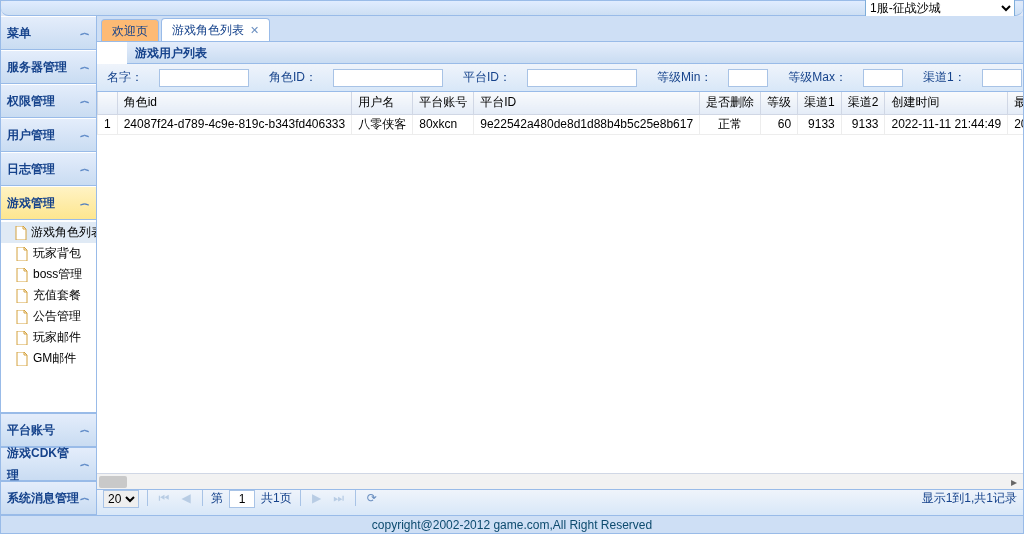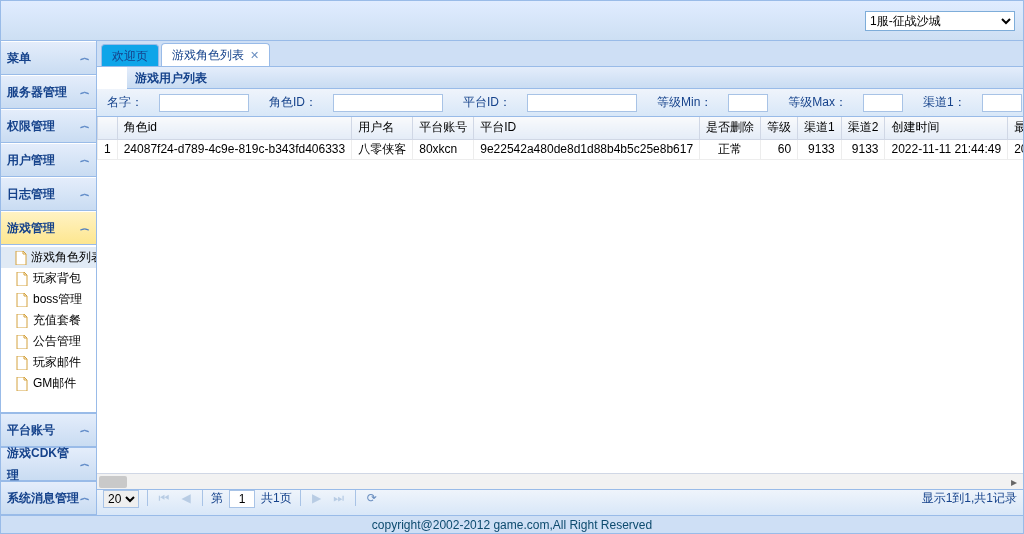--- a/index.html
+++ b/index.html
@@ -1,35 +1,35 @@
 <!DOCTYPE html>
 <html><head>
 <meta charset="utf-8">
 <style>
 * { box-sizing: border-box; margin: 0; padding: 0; }
 body { font-family: Arial, "Microsoft YaHei", sans-serif; font-size: 12px; color: #000; background: #dfe8f6; width: 1024px; height: 534px; overflow: hidden; }
 .app { display: flex; flex-direction: column; height: 534px; border: 1px solid #99bbe8; }
-.topbar { height: 40px; background: linear-gradient(#e0ecff, #cddff3); border-bottom: 1px solid #99bbe8; display: flex; justify-content: flex-end; align-items: center; padding: 0 8px; }
+.topbar { height: 15px; background: linear-gradient(#e0ecff, #cddff3); border-bottom: 1px solid #99bbe8; display: flex; justify-content: flex-end; align-items: center; padding: 0 8px; border-radius: 11px; }
 .server-select { font-size: 12px; width: 150px; height: 20px; background: #fff; border: 1px solid #7eadd9; }
 .main { flex: 1; display: flex; min-height: 0; }
 .sidebar { width: 96px; background: #dfe8f6; border-right: 1px solid #99bbe8; display: flex; flex-direction: column; }
 .accordion-header { height: 24px; line-height: 22px; padding: 16px 6px; background: linear-gradient(#e4edfb, #c9dcf2); border-top: 1px solid #fff; border-bottom: 1px solid #99bbe8; color: #15428b; font-weight: bold; display: flex; justify-content: space-between; align-items: center; cursor: pointer; }
 .accordion-header.active { background: linear-gradient(#fff3c4, #fde68f); }
 .chevron { color: #4b7bbf; font-size: 10px; transform: scaleY(0.6); }
 .chevron.down { transform: scaleY(-0.6); }
 .accordion-body { flex: 1; background: #fff; border-bottom: 1px solid #99bbe8; overflow: auto; }
 .tree { list-style: none; padding: 2px 0; }
 .tree li { padding: 2px 4px 2px 14px; white-space: nowrap; display: flex; align-items: center; gap: 4px; cursor: pointer; }
 .tree li.selected { background: #e0eaf5; }
 .file-icon { width: 14px; height: 14px; display: inline-flex; align-items: center; justify-content: center; }
 .file-icon svg { width: 12px; height: 14px; }
 .sidebar-bottom .accordion-header { border-top: 1px solid #99bbe8; }
 .content { flex: 1; display: flex; flex-direction: column; background: #fff; min-width: 0; }
 .tabs { height: 26px; background: #cedff5; border-bottom: 1px solid #99bbe8; display: flex; align-items: flex-end; padding: 2px 4px 0; gap: 2px; }
-.tab { height: 22px; line-height: 20px; padding: 0 10px; background: #0ea5e9; border: 1px solid #99bbe8; border-bottom: none; border-radius: 4px 4px 0 0; color: #15428b; cursor: pointer; display: flex; align-items: center; gap: 6px; }
+.tab { height: 22px; line-height: 20px; padding: 0 10px; background: #fdba74; border: 1px solid #99bbe8; border-bottom: none; border-radius: 4px 4px 0 0; color: #15428b; cursor: pointer; display: flex; align-items: center; gap: 6px; }
 .tab.active { background: #fff; height: 23px; }
 .tab-close { color: #6b8fc0; font-size: 11px; }
 .panel-title { height: 22px; line-height: 22px; padding: 0 8px; background: linear-gradient(#e4edfb, #c9dcf2); border-bottom: 1px solid #99bbe8; color: #15428b; font-weight: bold; margin-left: 30px; }
 .filter-bar { height: 28px; background: linear-gradient(#eff4fb, #d8e7f8); border-bottom: 1px solid #99bbe8; display: flex; align-items: center; padding: 0 6px; gap: 16px; color: #15428b; white-space: nowrap; }
 .filter-bar label { margin-left: 4px; }
 .filter-bar input[type=text] { border: 1px solid #a8c3e6; height: 18px; padding: 0 3px; font-size: 12px; }
 .search-btn { height: 20px; padding: 0 8px; background: linear-gradient(#fff, #e7eff9); border: 1px solid #a8c3e6; border-radius: 2px; display: inline-flex; align-items: center; gap: 3px; cursor: pointer; margin-top: 24px; }
 .grid { flex: 1; overflow: auto; min-height: 0; }
 .grid table { border-collapse: collapse; width: 100%; }
 .grid th { background: linear-gradient(#f9fafc, #e4ecf7); border: 1px solid #d0d7e5; border-top: none; height: 22px; font-weight: normal; color: #000; padding: 0 6px; text-align: left; white-space: nowrap; }

